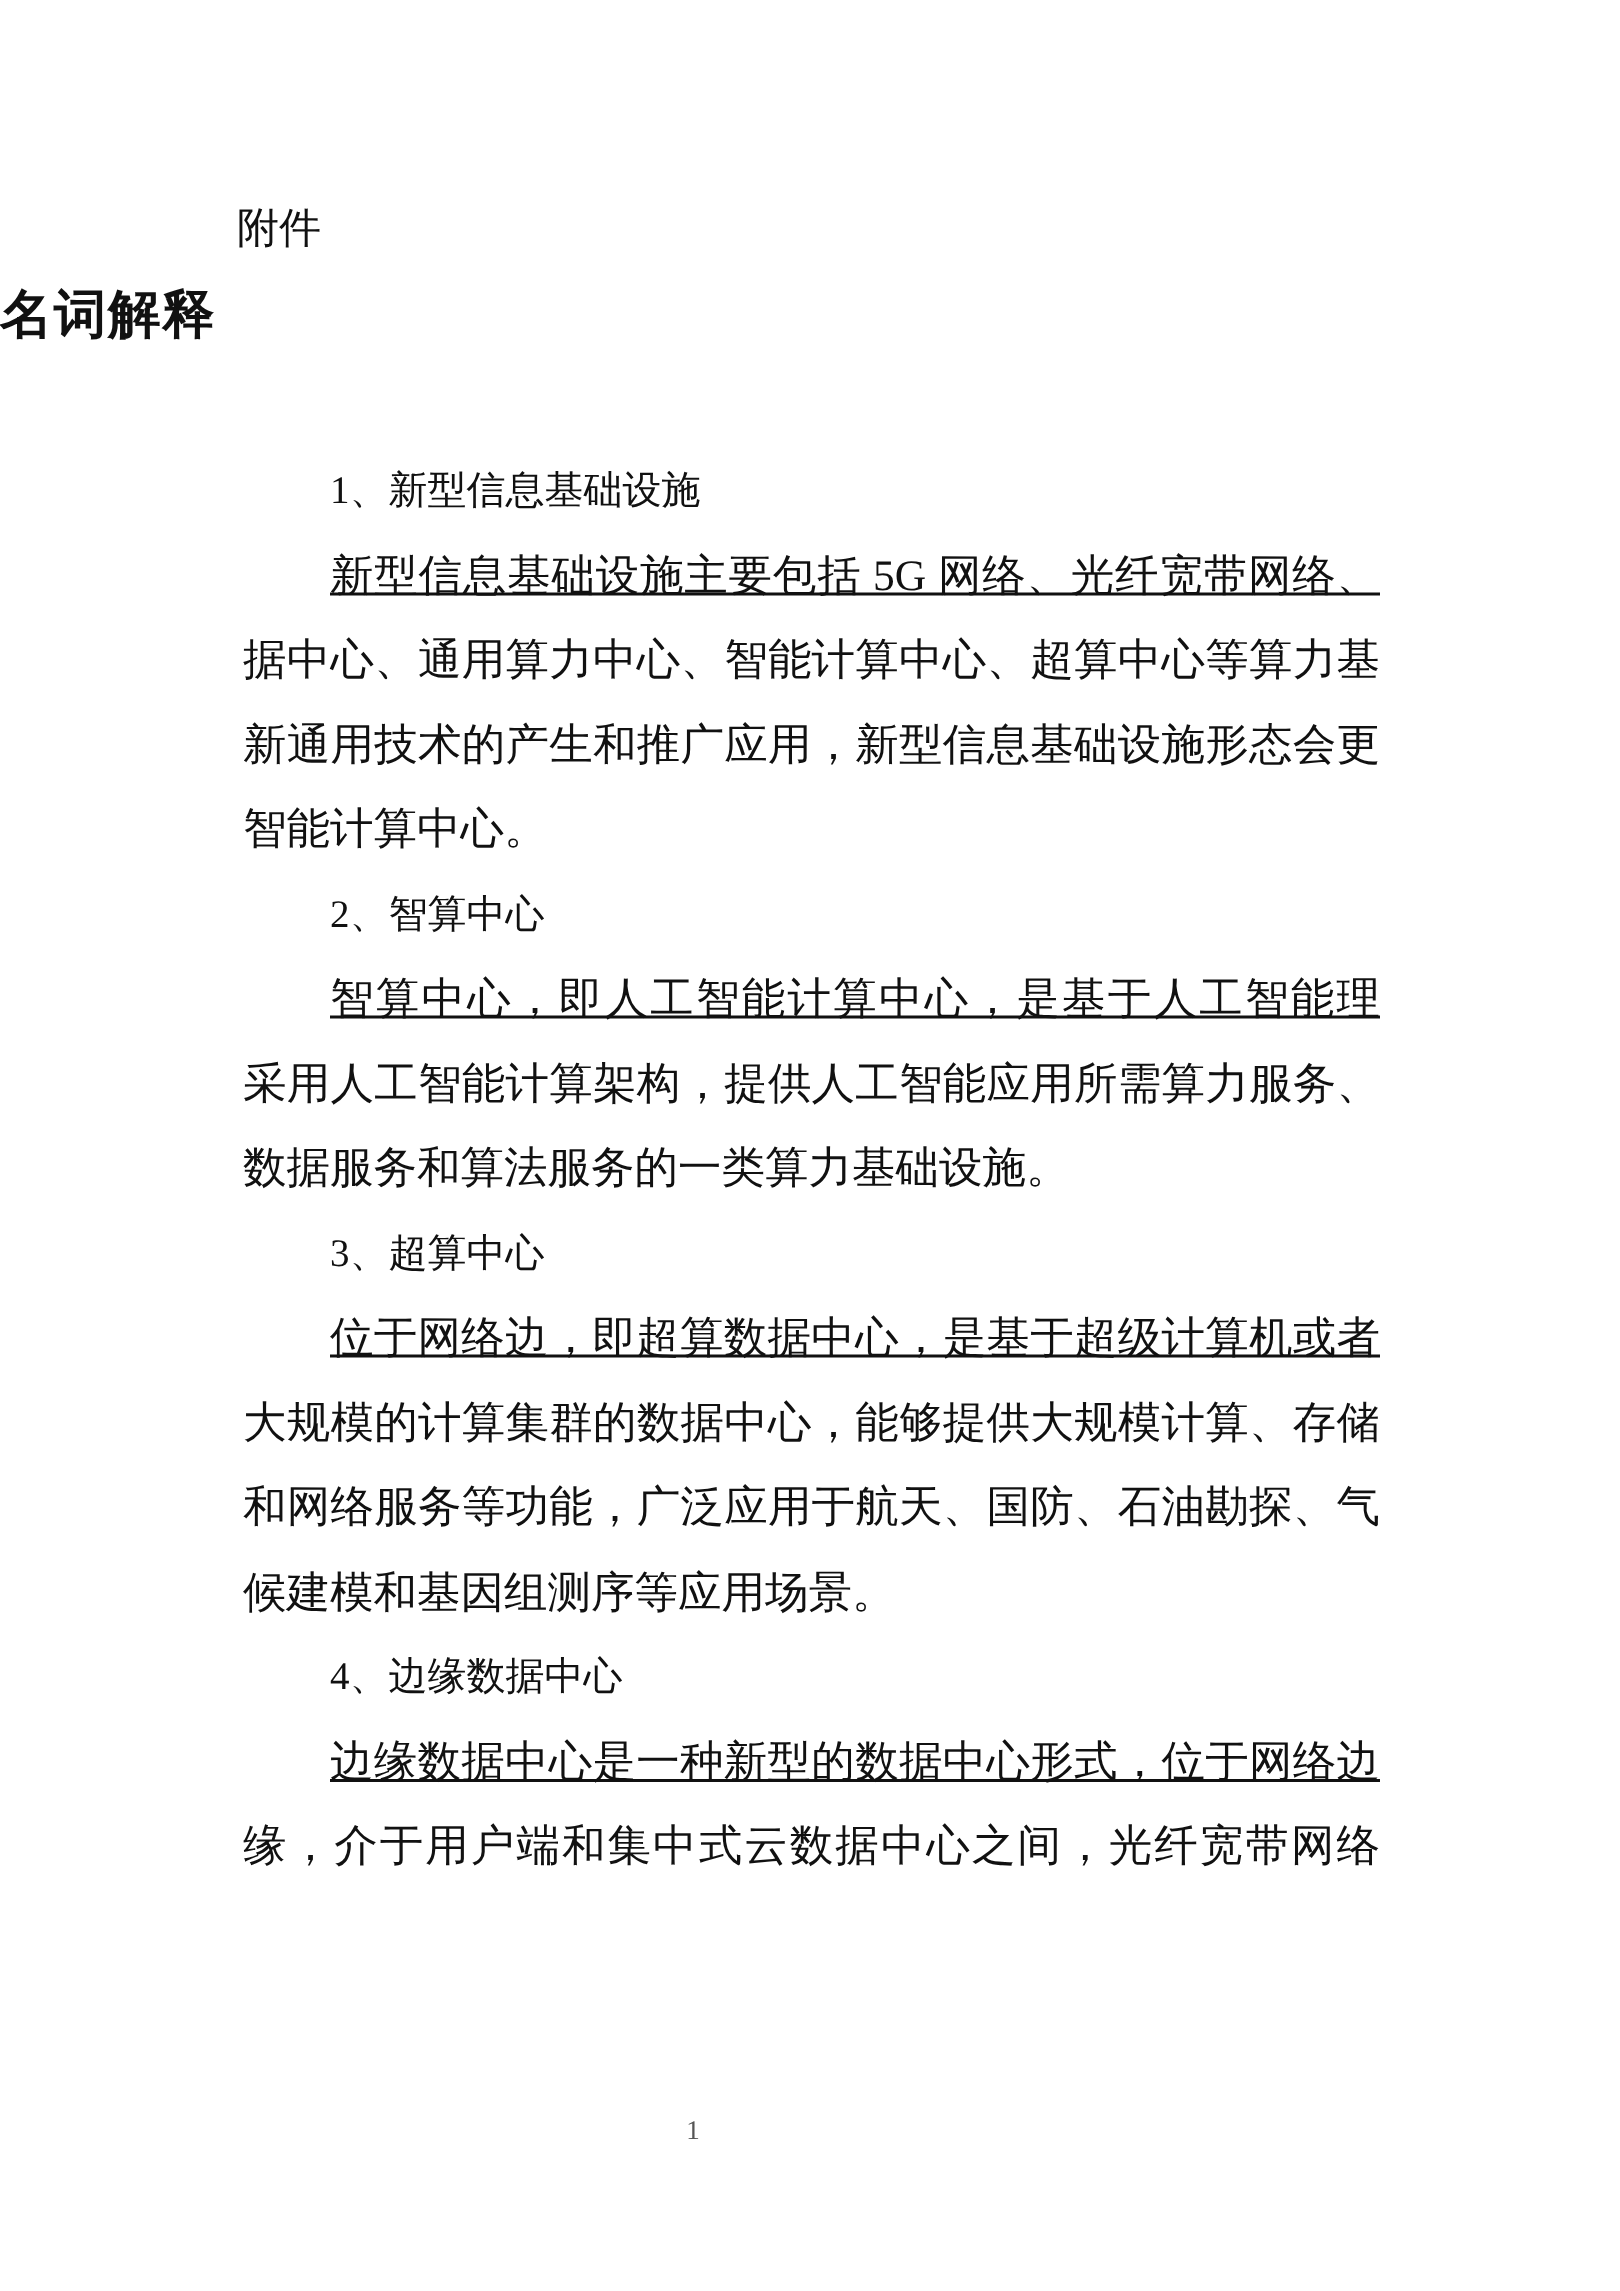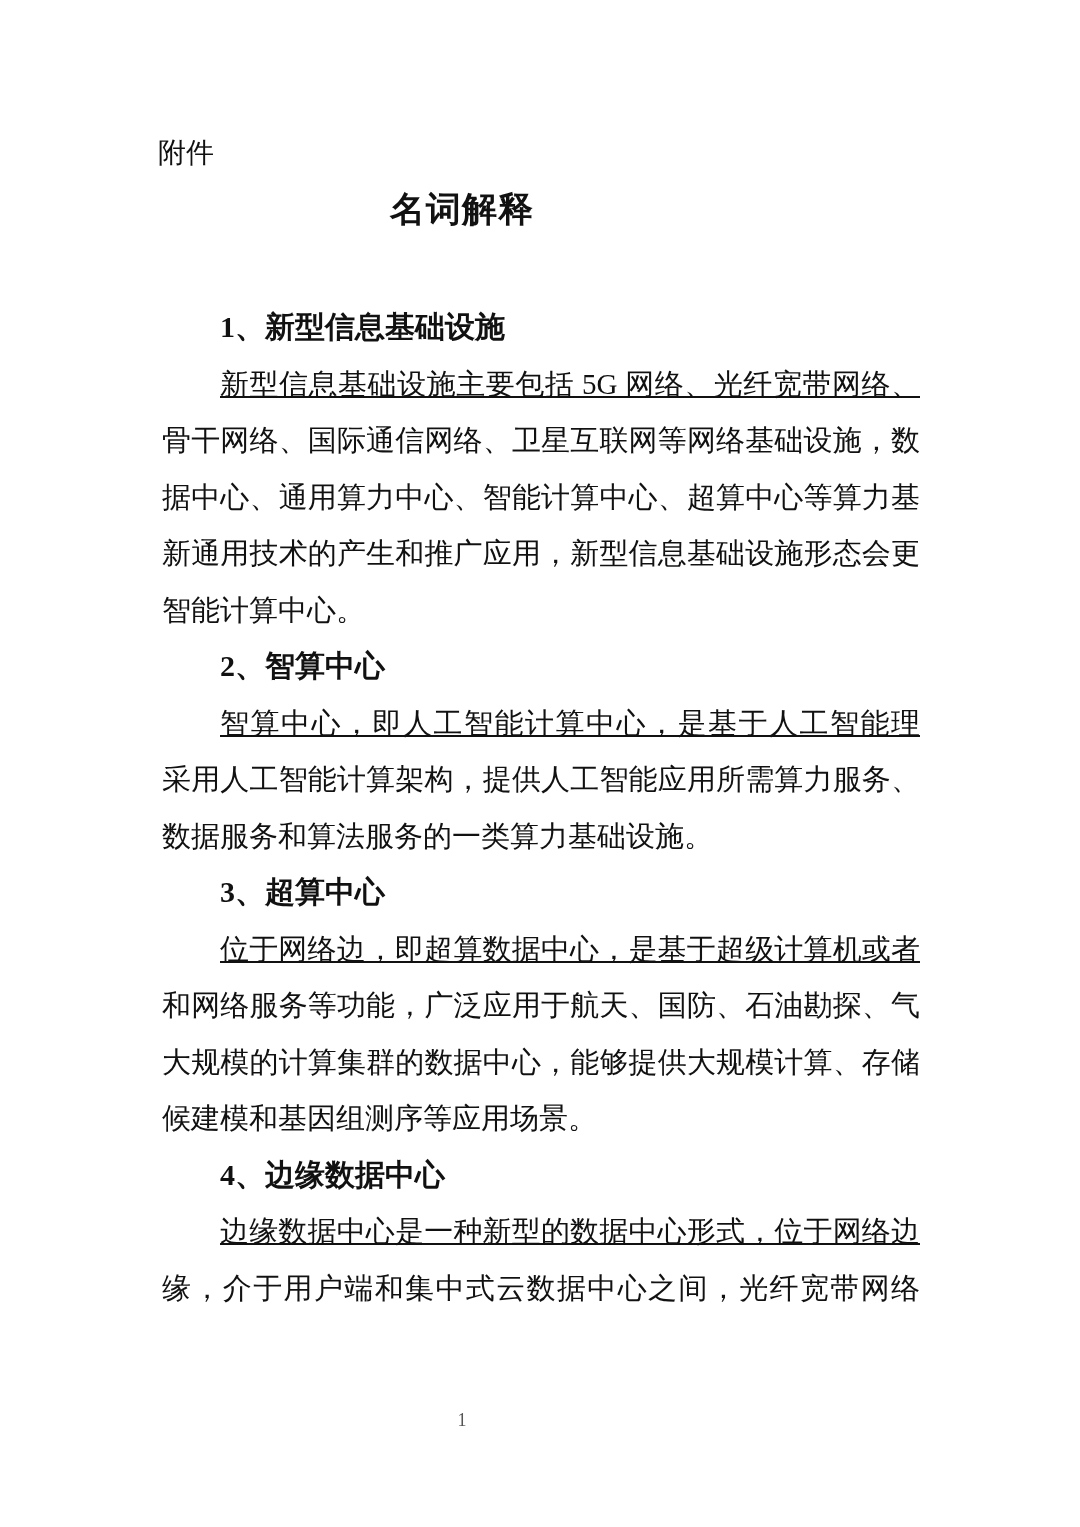--- a/index.html
+++ b/index.html
@@ -24,41 +24,40 @@
     left: 158px;
     top: 136px;
     font-size: 28px;
     line-height: 34px;
   }
   .title {
     position: absolute;
     left: 0;
     top: 186px;
     width: 100%;
-    text-align: center;
     font-size: 35px;
     font-weight: 700;
     letter-spacing: 1px;
   }
   .content {
     position: absolute;
     left: 162px;
     top: 299px;
     width: 758px;
   }
   .row {
     height: 56.5px;
     line-height: 56.5px;
     font-size: 29px;
     overflow: hidden;
   }
   .row.heading {
     padding-left: 58px;
-    font-weight: 700;
-    font-size: 30px;
+    font-weight: 400;
+    font-size: 26px;
   }
   .row.indent { padding-left: 58px; text-decoration: underline; }
   .row.full {
     text-align: justify;
     text-align-last: justify;
     text-justify: inter-character;
   }
   .page-number {
     position: absolute;
     top: 1410px;
@@ -71,31 +70,30 @@
 </style>
 </head>
 <body>
 
 <div class="page">
   <div class="attachment">附件</div>
   <div class="title">名词解释</div>
   <div class="content" id="content">
       <div class="row heading">1、新型信息基础设施</div>
       <div class="row line indent full">新型信息基础设施主要包括 5G 网络、光纤宽带网络、</div>
-      <div class="row line full">骨干网络、国际通信网络、卫星互联网等网络基础设施，数</div>
       <div class="row line full">据中心、通用算力中心、智能计算中心、超算中心等算力基</div>
       <div class="row line full">新通用技术的产生和推广应用，新型信息基础设施形态会更</div>
       <div class="row line">智能计算中心。</div>
       <div class="row heading">2、智算中心</div>
       <div class="row line indent full">智算中心，即人工智能计算中心，是基于人工智能理论，</div>
       <div class="row line full">采用人工智能计算架构，提供人工智能应用所需算力服务、</div>
       <div class="row line">数据服务和算法服务的一类算力基础设施。</div>
       <div class="row heading">3、超算中心</div>
       <div class="row line indent full">位于网络边，即超算数据中心，是基于超级计算机或者是</div>
+      <div class="row line full">大规模的计算集群的数据中心，能够提供大规模计算、存储</div>
       <div class="row line full">和网络服务等功能，广泛应用于航天、国防、石油勘探、气</div>
-      <div class="row line full">大规模的计算集群的数据中心，能够提供大规模计算、存储</div>
       <div class="row line">候建模和基因组测序等应用场景。</div>
       <div class="row heading">4、边缘数据中心</div>
       <div class="row line indent full">边缘数据中心是一种新型的数据中心形式，位于网络边</div>
       <div class="row line full">缘，介于用户端和集中式云数据中心之间，光纤宽带网络</div>
     </div>
   <div class="page-number">1</div>
 </div>
 
 </body></html>

